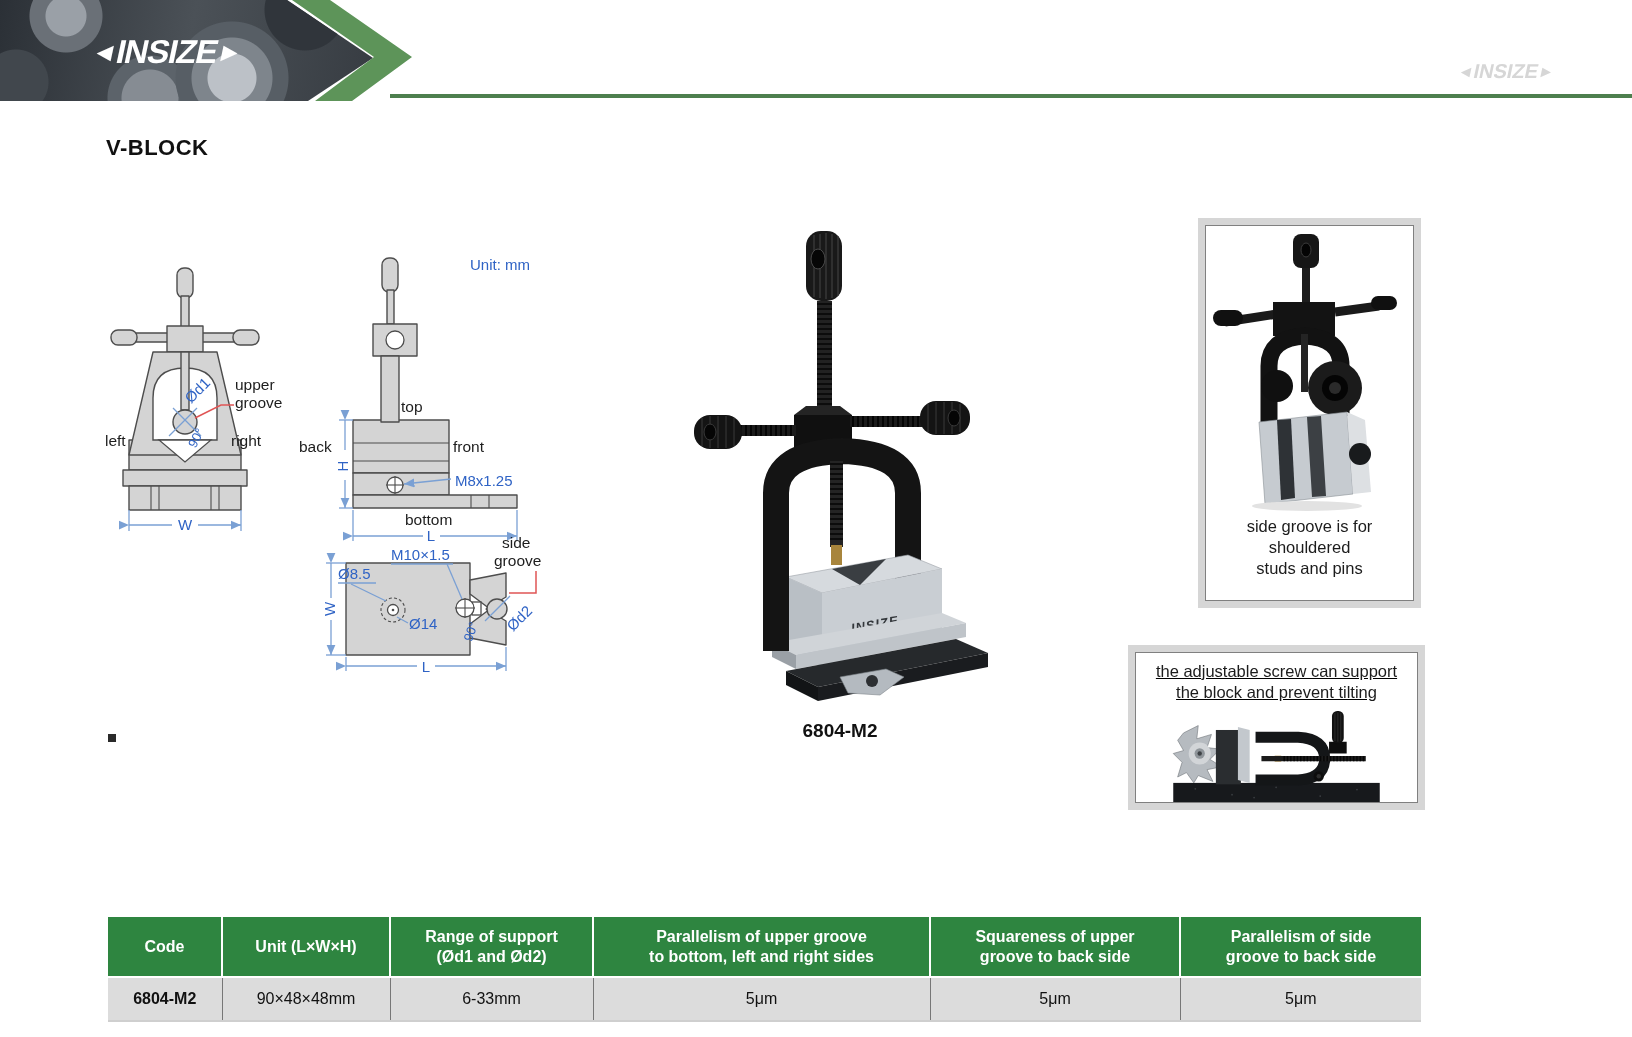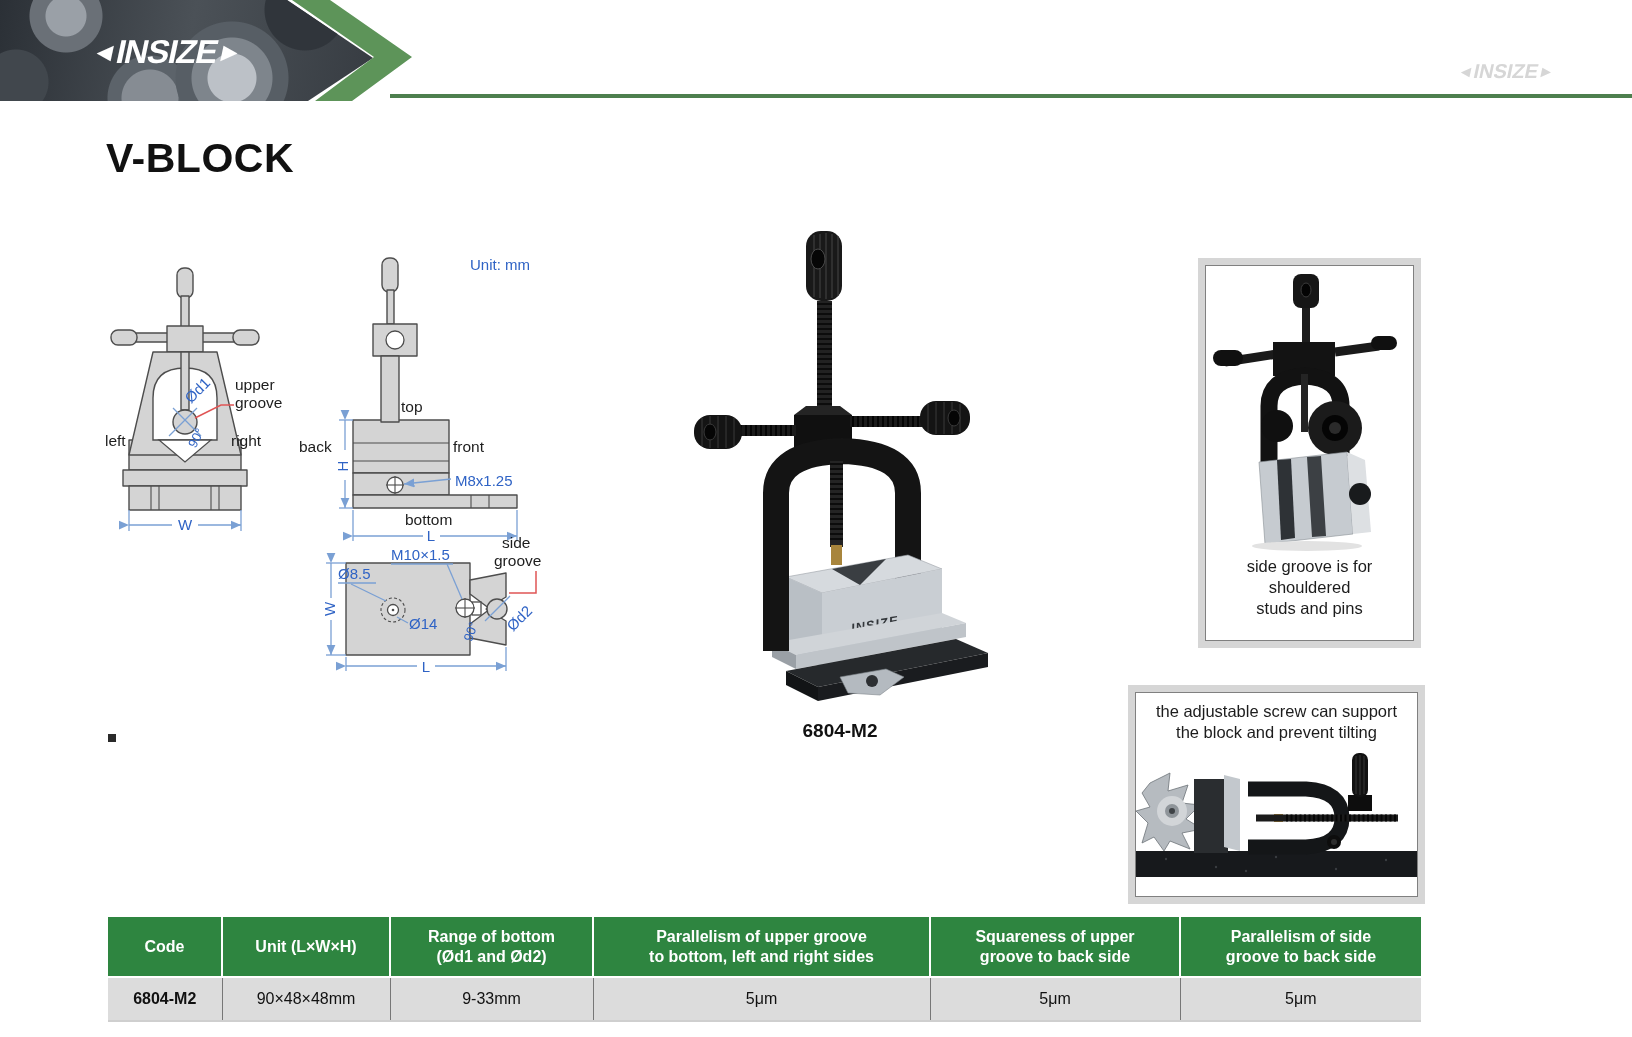--- a/index.html
+++ b/index.html
@@ -20,45 +20,45 @@
   .banner-chevron { position:absolute; left:0; top:0; width:430px; height:101px; background:#5d9459;
     clip-path: polygon(330px 0, 412px 57px, 352px 101px, 315px 101px, 374px 57px, 292px 0); }
   .banner-logo { position:absolute; left:92px; top:33px; color:#fff; font-weight:bold;
     font-size:33px; letter-spacing:-1px; transform:skewX(-12deg); white-space:nowrap; }
   .banner-logo .arr { font-size:26px; vertical-align:2px; }
   .green-rule { position:absolute; left:390px; top:94px; width:1242px; height:4px; background:#4d7f4e; }
   .watermark { position:absolute; left:1458px; top:60px; color:#d6d6d6; font-weight:bold;
     font-size:20px; transform:skewX(-12deg); white-space:nowrap; }
   .watermark .arr { font-size:16px; vertical-align:1px; }
 
-  .page-title { position:absolute; left:106px; top:135px; font-size:41px; font-weight:bold;
+  .page-title { position:absolute; left:106px; top:135px; font-size:22px; font-weight:bold;
     color:#111; letter-spacing:.5px; }
 
   
   .drawings { position:absolute; left:95px; top:248px; }
   .fillg { fill:#d4d4d4; stroke:#4d4d4d; stroke-width:1.4; stroke-linejoin:round; }
   .fillw { fill:#ffffff; stroke:#4d4d4d; stroke-width:1.3; }
   .thin  { fill:none; stroke:#4d4d4d; stroke-width:1.1; }
   .bdim  { fill:none; stroke:#7aa0d4; stroke-width:1.3; }
   .redl  { fill:none; stroke:#e05555; stroke-width:1.5; }
   .lab   { fill:#1d1d1d; font-size:15.5px; font-family:"Liberation Sans",sans-serif; }
   .dblue { fill:#2f63c5; font-size:15px; font-family:"Liberation Sans",sans-serif; }
   .dblue-sm { fill:#2f63c5; font-size:13px; font-family:"Liberation Sans",sans-serif; }
 
   
   .product-photo { position:absolute; left:690px; top:225px; }
   .product-code { position:absolute; left:690px; top:720px; width:300px; text-align:center;
     font-size:19px; font-weight:bold; color:#111; }
 
   
-  .callout { position:absolute; background:#d6d6d6; padding:7px;margin-top:40px; }
+  .callout { position:absolute; background:#d6d6d6; padding:7px; }
   .callout-inner { width:100%; height:100%; background:#fff; border:1px solid #808080;
     display:flex; flex-direction:column; align-items:center; overflow:hidden; }
   .callout1 { left:1198px; top:218px; width:223px; height:390px; }
-  .callout2 { left:1128px; top:645px; width:297px; height:219px; }
+  .callout2 { left:1128px; top:645px; width:297px; height:165px;text-decoration:underline; }
   .callout-caption { font-size:16.5px; color:#1c1c1c; text-align:center; line-height:21px; }
   .callout1 .callout-caption { margin-top:2px; }
   .callout2 .callout-caption { margin-top:8px; }
 
   
   .features { position:absolute; left:108px; top:726px; width:300px; }
   .feature { display:flex; margin-bottom:3px; }
   .feature .sq { width:8px; height:8px; background:#2a2a2a; margin:8px 10px 0 0; flex:0 0 auto; }
   .feature .ftext { font-size:18px; line-height:25px; color:#151515; width:255px; }
 
@@ -333,42 +333,42 @@
       <tr>
         <th>
             <span>Code</span>
             <span></span>
           </th>
         <th>
             <span>Unit (L×W×H)</span>
             <span></span>
           </th>
         <th>
-            <span>Range of bottom</span>
+            <span>Range of support</span>
             <span>(Ød1 and Ød2)</span>
           </th>
         <th>
             <span>Parallelism of upper groove</span>
             <span>to bottom, left and right sides</span>
           </th>
         <th>
             <span>Squareness of upper</span>
             <span>groove to back side</span>
           </th>
         <th>
             <span>Parallelism of side</span>
             <span>groove to back side</span>
           </th>
       </tr>
     </thead>
     <tbody>
       <tr>
         <td class="code">6804-M2</td>
         <td>90×48×48mm</td>
-        <td>9-33mm</td>
+        <td>6-33mm</td>
         <td>5μm</td>
         <td>5μm</td>
         <td>5μm</td>
       </tr>
     </tbody>
   </table>
 
 </div>
 
 </body></html>

